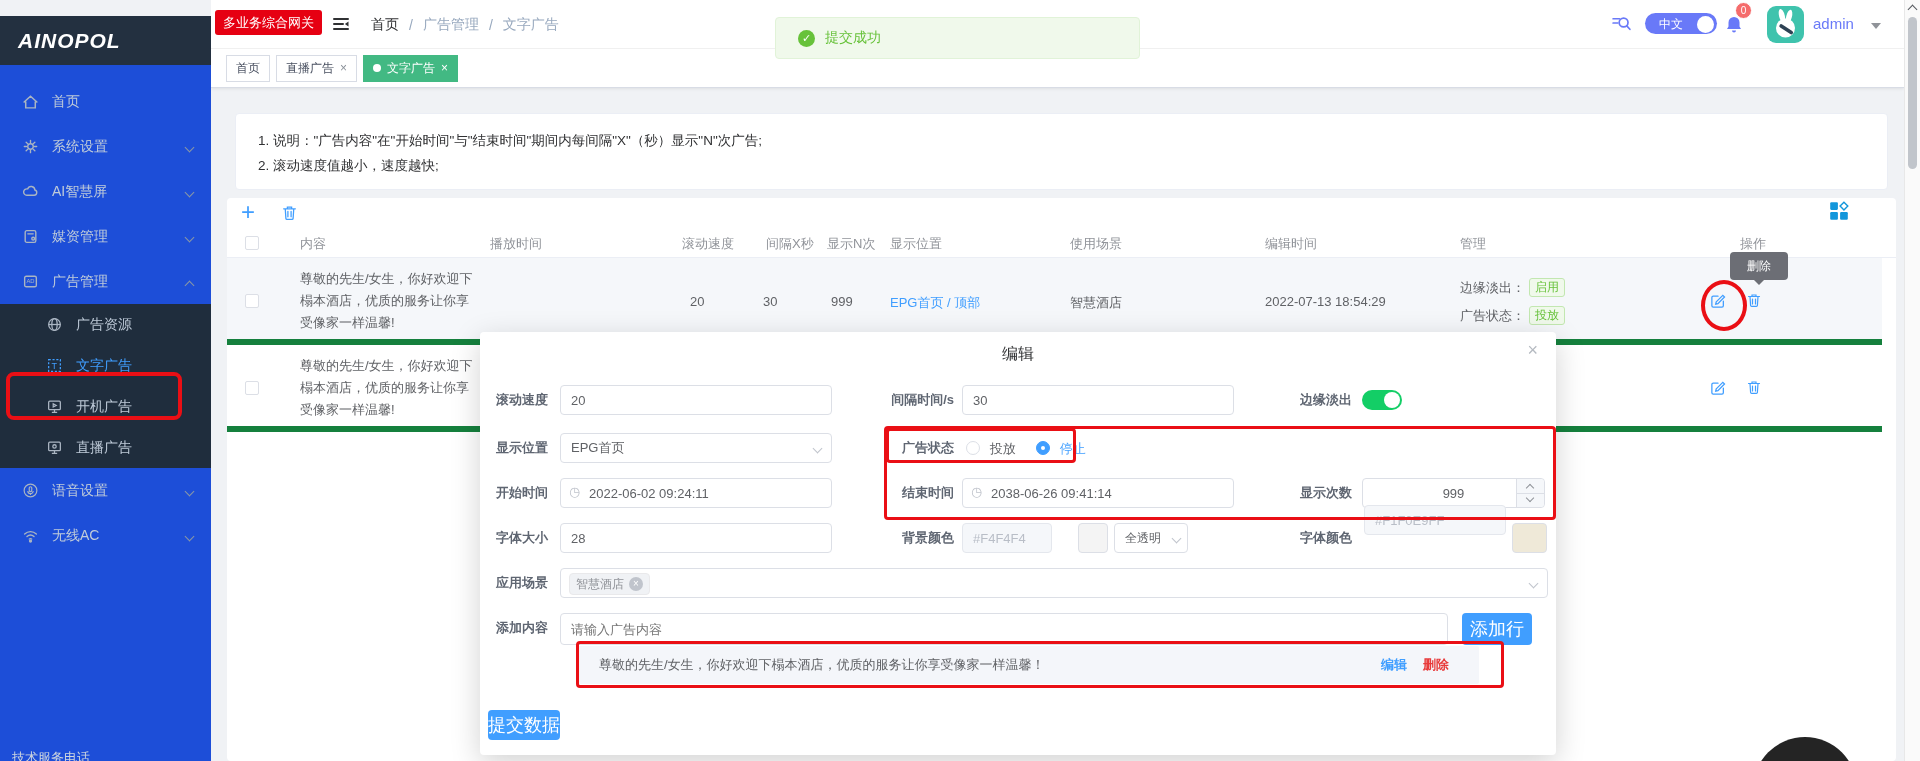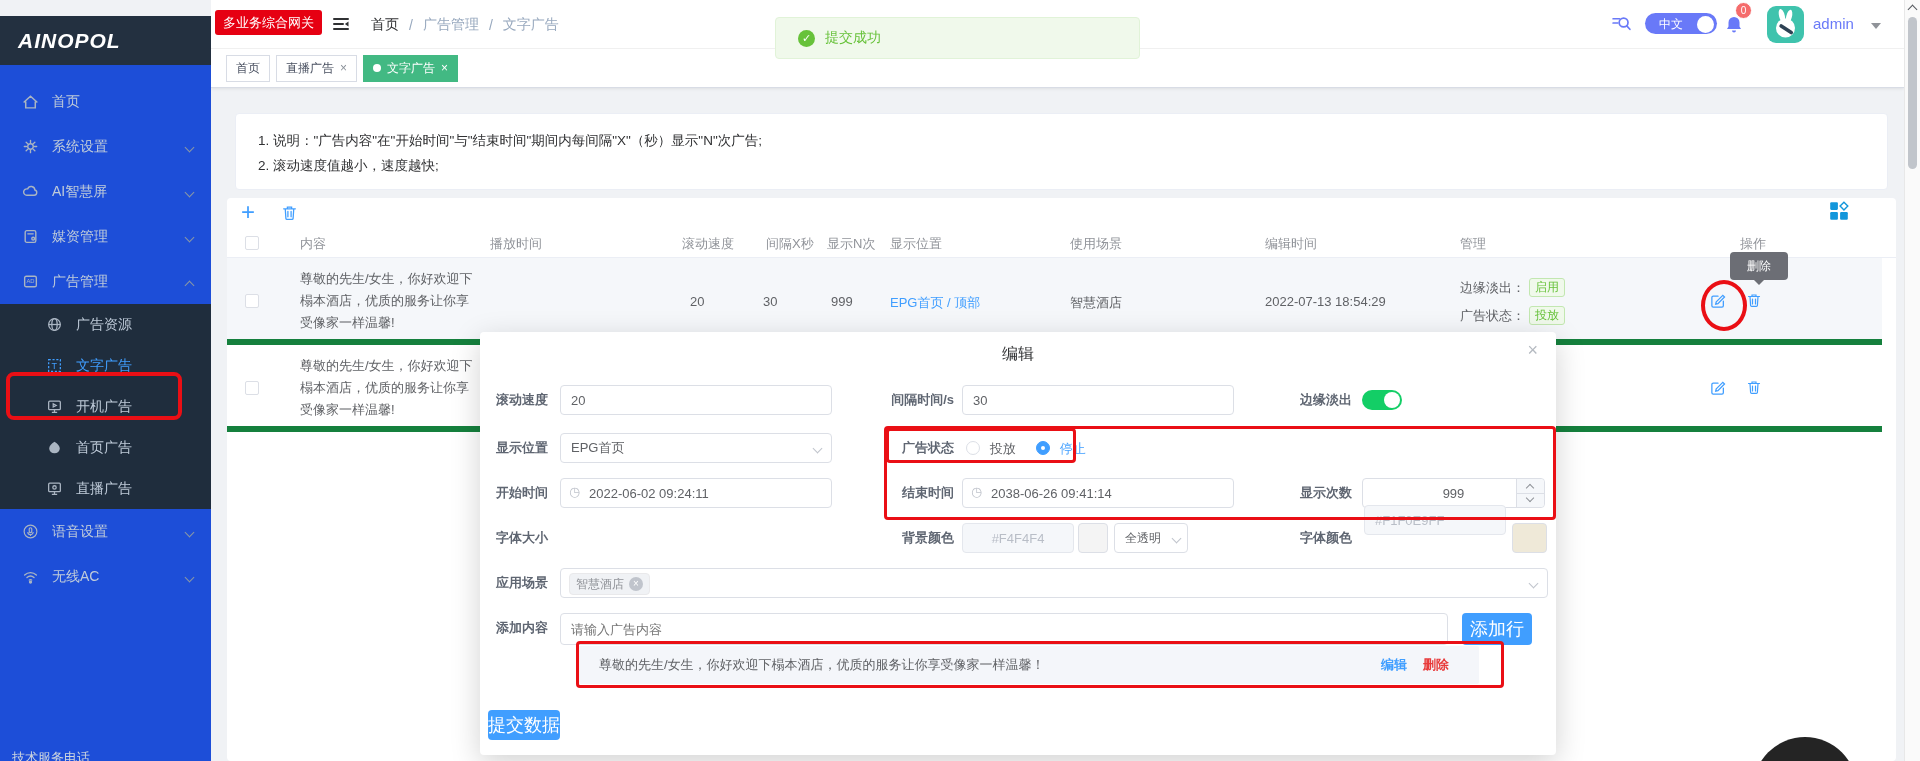--- a/index.html
+++ b/index.html
@@ -184,26 +184,20 @@
         <span>文字广告</span>
       </div>
       <div class="side-item">
         <svg class="sicon" viewBox="0 0 16 16" fill="none" stroke="#aab5c2" stroke-width="1.2">
             <rect x="2.5" y="3" width="11" height="8" rx="1"></rect>
             <path d="M8 11v2.5 M5.5 13.5h5 M6.8 5.5l2.8 1.5-2.8 1.5z"></path>
           </svg>
         <span>开机广告</span>
       </div>
       <div class="side-item">
-        <svg class="sicon" viewBox="0 0 16 16">
-            <path d="M8 2.5 C11 4.5 13 6.5 13 9 a5 4.5 0 0 1 -10 0 C3 6.5 5 4.5 8 2.5 z" fill="#aab5c2"></path>
-          </svg>
-        <span>首页广告</span>
-      </div>
-      <div class="side-item">
         <svg class="sicon" viewBox="0 0 16 16" fill="none" stroke="#aab5c2" stroke-width="1.2">
             <rect x="2.5" y="3" width="11" height="8" rx="1"></rect>
             <circle cx="8" cy="7" r="1.6"></circle>
             <path d="M8 11v2.5 M5.5 13.5h5"></path>
           </svg>
         <span>直播广告</span>
       </div>
     </div>
 
     <div class="side-item">
@@ -416,22 +410,23 @@
     <span class="m-lab lab3" style="top:146px">显示次数</span>
     <span style="position:absolute;left:882px;top:146px;width:183px">
       <input class="m-inp" style="left: 0px; top: 0px; width: 183px; text-align: center;" value="999">
       <span class="spin">
           <i class="su"></i>
           <i class="sd"></i>
         </span>
     </span>
 
     <span class="m-lab lab1" style="top:191px">字体大小</span>
+    <input class="m-inp" style="left: 80px; top: 191px; width: 272px;" value="28">
     <span class="m-lab lab2" style="top:191px">背景颜色</span>
-    <input class="m-inp dis" style="left: 482px; top: 191px; width: 112px; text-align: center;" value="#F4F4F4">
+    <input class="m-inp dis" style="left: 482px; top: 191px; width: 90px;" value="#F4F4F4">
     <span class="swatch" style="left:598px;top:191px;width:30px;background:#f4f4f4"></span>
     <span class="m-sel" style="left:634px;top:191px;width:74px;font-size:12px">
       <span>全透明</span>
       <i class="chev sel-chev" style="right:7px"></i>
     </span>
     <span class="m-lab lab3" style="top:191px">字体颜色</span>
     <input class="m-inp dis" style="left: 884px; top: 173px; width: 142px;" value="#F1F0E9FF">
     <span class="swatch" style="left:1032px;top:191px;width:35px;background:#efe9d8"></span>
 
     <span class="m-lab lab1" style="top:236px">应用场景</span>

